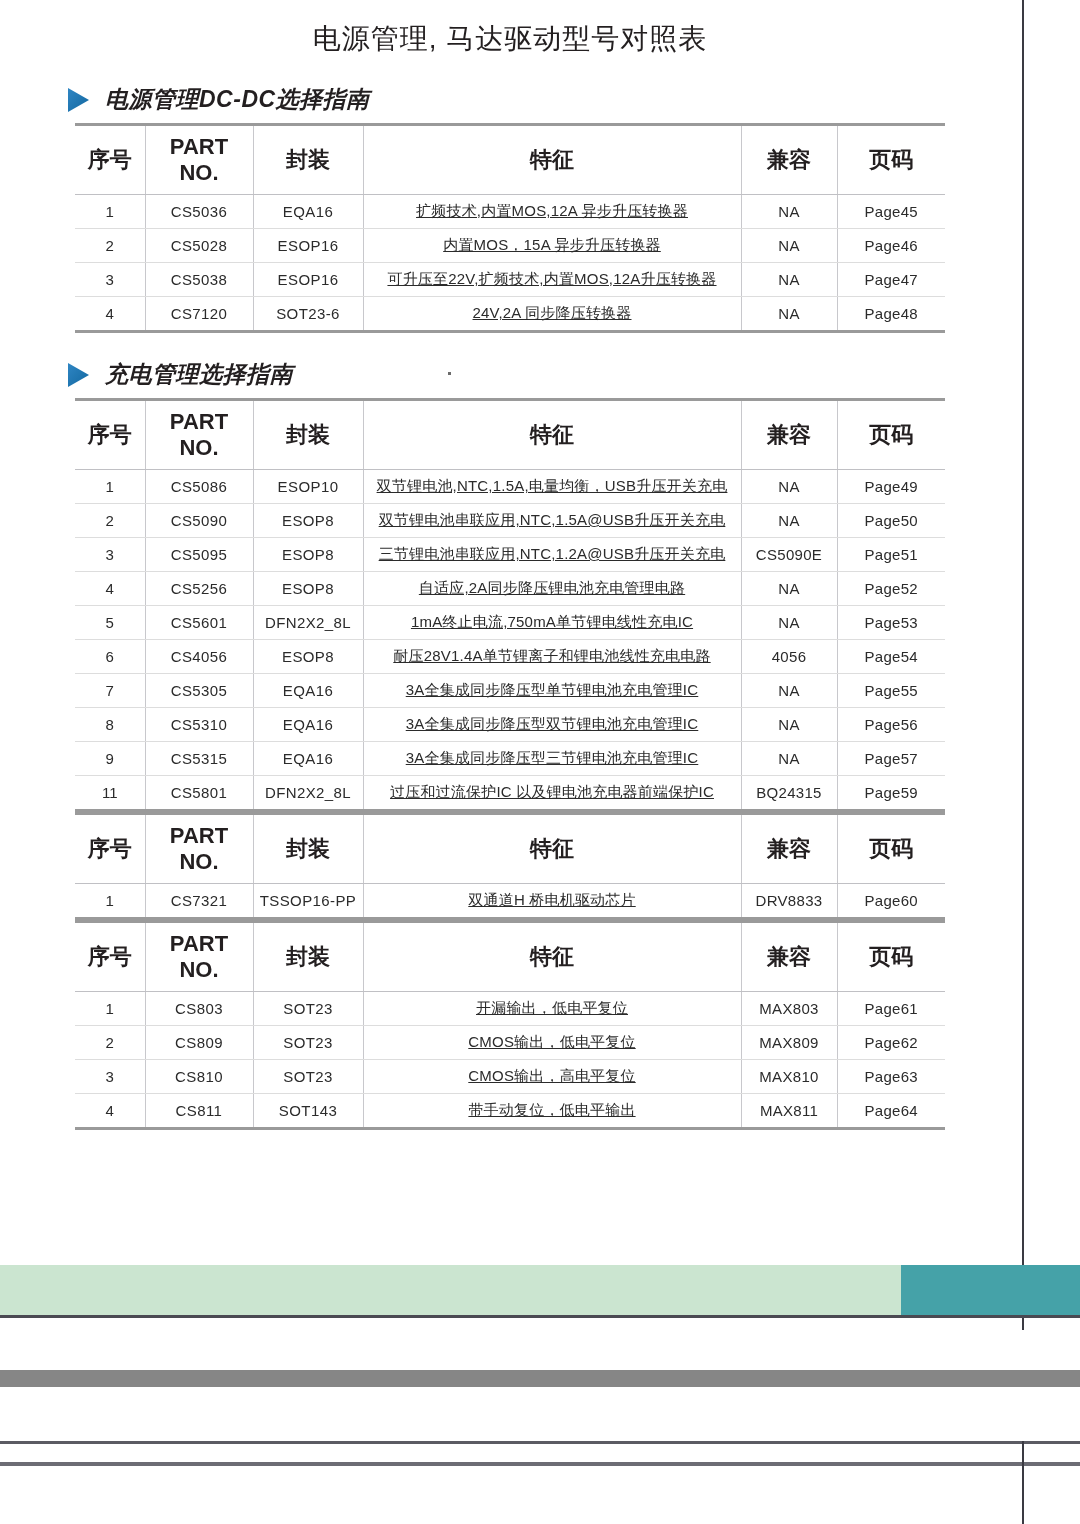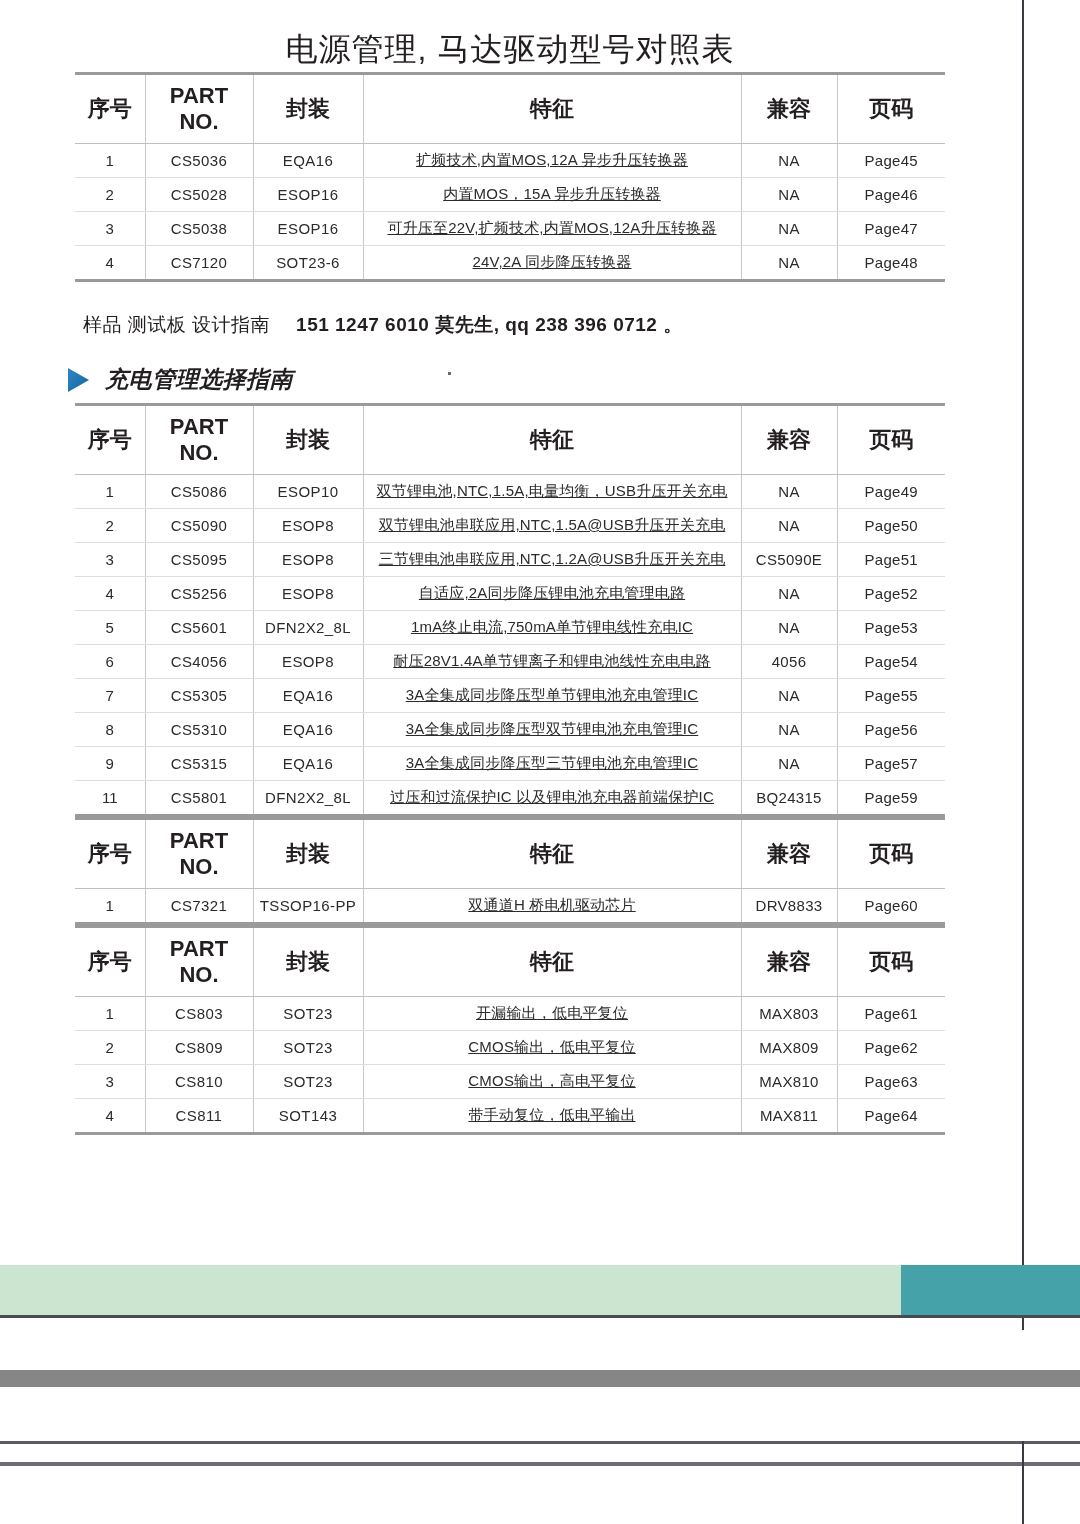--- a/index.html
+++ b/index.html
@@ -20,26 +20,26 @@
     position: absolute;
     top: 0;
     left: 1022px;
     width: 2px;
     height: 1330px;
     background: #3a3a42;
   }
 
   .doc-title {
     text-align: center;
-    font-size: 32px;
+    font-size: 28px;
     font-weight: 400;
     letter-spacing: 1px;
     color: #231f20;
     margin: 0;
-    padding-top: 28px;
+    padding-top: 20px;
     padding-right: 60px;
   }
 
   .section {
     padding-left: 65px;
     padding-right: 140px;
   }
 
   .section-head {
     display: flex;
@@ -186,20 +186,34 @@
 </style>
 </head>
 <body>
 
 <div class="page-rule-right"></div>
 
 <h1 class="doc-title">电源管理, 马达驱动型号对照表</h1>
 
 <div id="sections-root">
     <div class="section">
+      <div class="section-head">
+        <span>
+          <svg class="tri-icon" viewBox="0 0 26 28" xmlns="http://www.w3.org/2000/svg">
+            <defs>
+              <linearGradient id="tg" x1="0" y1="0" x2="1" y2="1">
+                <stop offset="0%" stop-color="#2f86c4"></stop>
+                <stop offset="100%" stop-color="#12679f"></stop>
+              </linearGradient>
+            </defs>
+            <polygon points="3,2 24,14 3,26" fill="url(#tg)"></polygon>
+          </svg>
+        </span>
+        <span class="section-title">电源管理DC-DC选择指南</span>
+      </div>
       <table class="cat">
         <colgroup>
           <col class="w-idx">
           <col class="w-part">
           <col class="w-pkg">
           <col class="w-feat">
           <col class="w-comp">
           <col class="w-page">
         </colgroup>
         <thead>
@@ -240,23 +254,20 @@
           <tr>
             <td class="c-idx">4</td>
             <td class="c-part">CS7120</td>
             <td class="c-pkg">SOT23-6</td>
             <td class="c-feat">24V,2A 同步降压转换器</td>
             <td class="c-comp">NA</td>
             <td class="c-page">Page48</td>
           </tr>
         </tbody>
       </table>
-    </div>
-    <div class="section">
-      <div class="contact-line"><span class="lead">样品 测试板 设计指南</span><span class="num">151 1247 6010 莫先生,  qq 238 396 0712 。</span></div>
     </div>
     <div class="section">
       <div class="section-head">
         <span>
           <svg class="tri-icon" viewBox="0 0 26 28" xmlns="http://www.w3.org/2000/svg">
             <defs>
               <linearGradient id="tg" x1="0" y1="0" x2="1" y2="1">
                 <stop offset="0%" stop-color="#2f86c4"></stop>
                 <stop offset="100%" stop-color="#12679f"></stop>
               </linearGradient>

